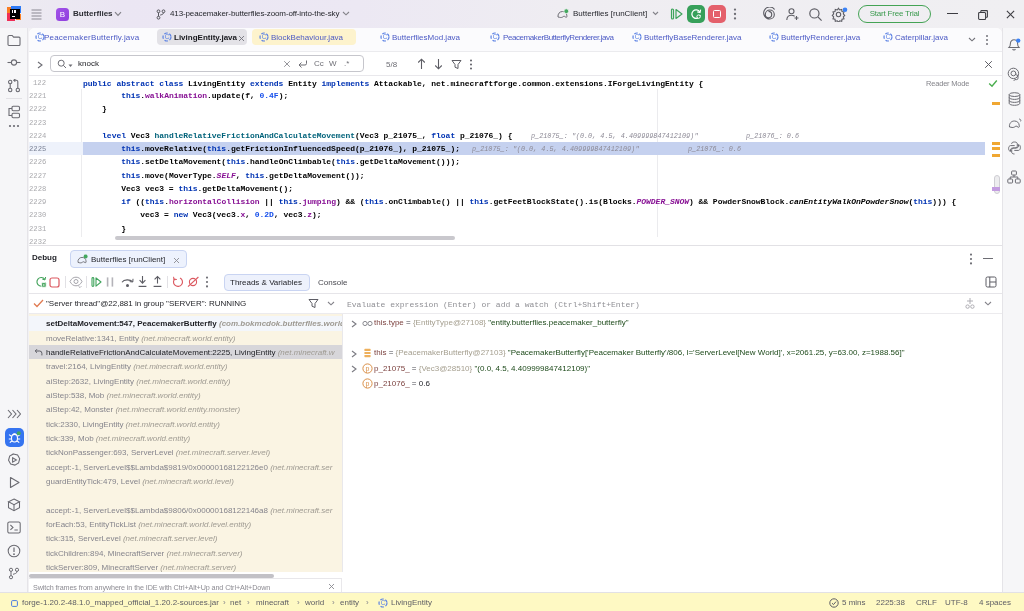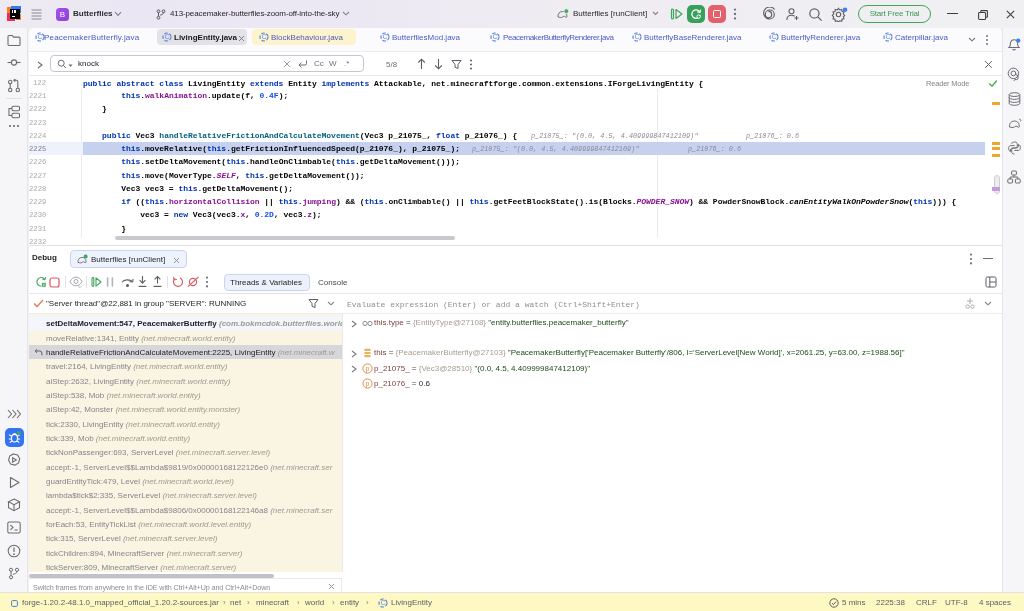--- a/index.html
+++ b/index.html
@@ -445,21 +445,21 @@
       </div>
     <div class="codeline" style="top:13.25px;">
         <div class="lnum">2222</div>
         <div class="ctext mono">    }</div>
       </div>
     <div class="codeline" style="top:26.5px;">
         <div class="lnum">2223</div>
       </div>
     <div class="codeline" style="top:39.75px;">
         <div class="lnum">2224</div>
-        <div class="ctext mono">    <span class="kw">public </span>Vec3 <span class="mdecl">handleRelativeFrictionAndCalculateMovement</span>(Vec3 p_21075_, <span class="kw">float</span> p_21076_) {</div>
+        <div class="ctext mono">    <span class="kw">level </span>Vec3 <span class="mdecl">handleRelativeFrictionAndCalculateMovement</span>(Vec3 p_21075_, <span class="kw">float</span> p_21076_) {</div>
         <div class="ahint" style="left:502px;">p_21075_: "(0.0, 4.5, 4.409999847412109)"</div>
         <div class="ahint" style="left:717px;">p_21076_: 0.6</div>
       </div>
     <div class="codeline" style="top:53px;">
         <div class="abs" style="left:0;top:0;width:54px;height:13.25px;background:#eef2fb;"></div>
         <div class="abs" style="left:54px;top:0;width:902px;height:13.25px;background:#c5d1ef;"></div>
         <div class="lnum" style="color:#7a8195;">2225</div>
         <div class="ctext mono">        <span class="kw">this</span>.moveRelative(<span class="kw">this</span>.getFrictionInfluencedSpeed(p_21076_), p_21075_);</div>
         <div class="ahint" style="left:443px;">p_21075_: "(0.0, 4.5, 4.409999847412109)"</div>
         <div class="ahint" style="left:659px;">p_21076_: 0.6</div>
@@ -649,23 +649,20 @@
         </div>
       <div class="framerow" style="top:131.27px;">
           <span class="in" style="color:#85848c">tickNonPassenger:693, ServerLevel <span class="fitalic">(net.minecraft.server.level)</span></span>
         </div>
       <div class="framerow" style="top:145.6px;">
           <span class="in" style="color:#85848c">accept:-1, ServerLevel$$Lambda$9819/0x00000168122126e0 <span class="fitalic">(net.minecraft.ser</span></span>
         </div>
       <div class="framerow" style="top:159.93px;">
           <span class="in" style="color:#85848c">guardEntityTick:479, Level <span class="fitalic">(net.minecraft.world.level)</span></span>
         </div>
-      <div class="framerow" style="top:174.26px;">
-          <span class="in" style="color:#85848c">lambda$tick$2:335, ServerLevel <span class="fitalic">(net.minecraft.server.level)</span></span>
-        </div>
       <div class="framerow" style="top:188.59px;">
           <span class="in" style="color:#85848c">accept:-1, ServerLevel$$Lambda$9806/0x00000168122146a8 <span class="fitalic">(net.minecraft.ser</span></span>
         </div>
       <div class="framerow" style="top:202.92px;">
           <span class="in" style="color:#85848c">forEach:53, EntityTickList <span class="fitalic">(net.minecraft.world.level.entity)</span></span>
         </div>
       <div class="framerow" style="top:217.25px;">
           <span class="in" style="color:#85848c">tick:315, ServerLevel <span class="fitalic">(net.minecraft.server.level)</span></span>
         </div>
       <div class="framerow" style="top:231.58px;text-align:center;">

